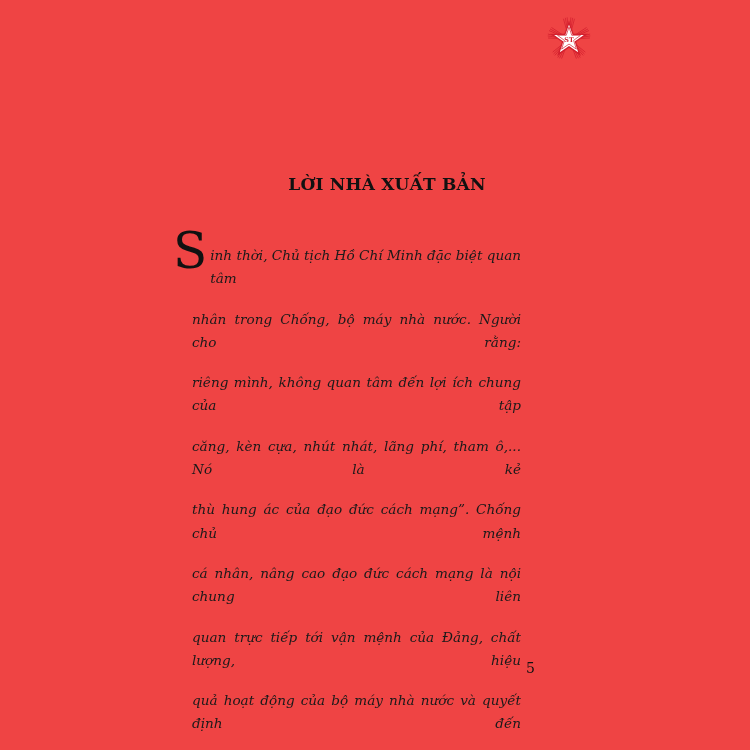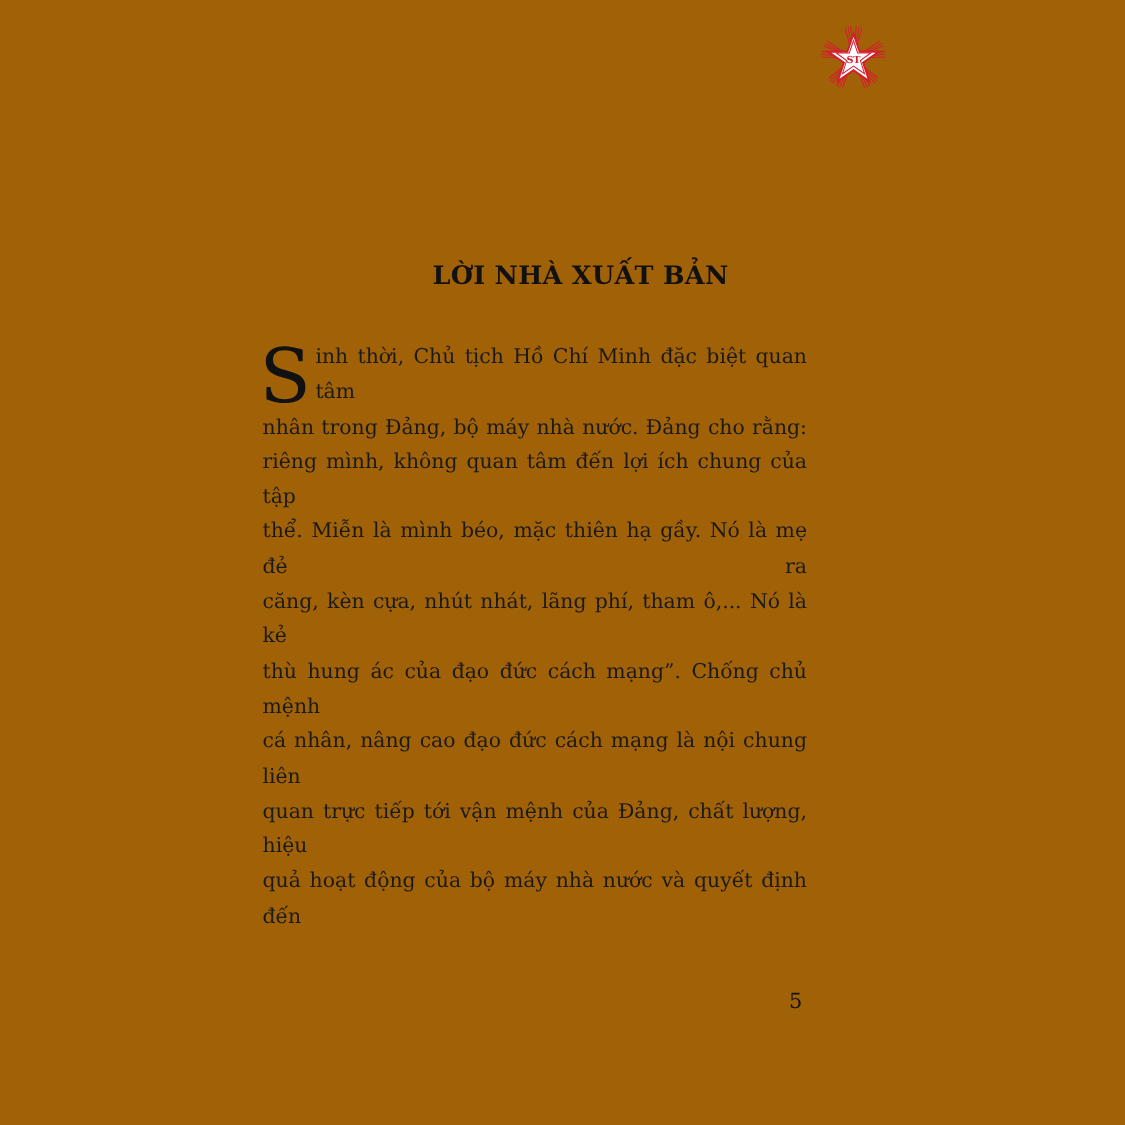--- a/index.html
+++ b/index.html
@@ -1,37 +1,37 @@
 <!DOCTYPE html>
 <html><head>
 <meta charset="utf-8">
 <style>
   html, body { margin: 0; padding: 0; background: #ffffff; }
   body { width: 750px; height: 750px; position: relative; overflow: hidden; }
   .page {
-    position: absolute; left: 0; top: 0; width: 750px; height: 750px; background: #a16207;
+    position: absolute; left: 0; top: 0; width: 750px; height: 750px; background: #ef4444;
   }
   .logo {
     position: absolute; left: 546px; top: 16px; width: 46px; height: 46px;
   }
   .title {
     position: absolute; left: 0; width: 750px; top: 174px;
     text-align: center;
     font-family: "DejaVu Serif", serif;
     font-weight: bold; font-size: 17px; color: #111;
     letter-spacing: 0.2px;
     padding-left: 12px;
   }
   .body-text {
     position: absolute; left: 175px; top: 227px; width: 363px;
     font-family: "DejaVu Serif", serif;
     font-size: 13.6px; line-height: 23.3px; color: #1a1a1a;
     text-align: justify;
   }
-  .body-text p { margin: 0; text-align: justify; text-align-last: justify; }
+  .body-text p { margin: 17px; text-align: justify; text-align-last: justify; font-style: italic; }
   .dropcap {
     float: left; font-family: "DejaVu Serif", serif;
     font-size: 50px; line-height: 42px; height: 42px;
     margin: 3px 3px 0 -2px; color: #111;
   }
   .page-number {
     position: absolute; left: 526px; top: 660px;
     font-family: "DejaVu Serif", serif; font-size: 14px; color: #111;
   }
 </style>
@@ -59,23 +59,22 @@
     <polygon points="50,14 59,40 87,40 64,56 73,83 50,67 27,83 36,56 13,40 41,40" fill="#ffffff" stroke="#d4202e" stroke-width="3"></polygon>
     <polygon points="50,24 56,42 75,42 60,53 66,72 50,61 34,72 40,53 25,42 44,42" fill="#ffffff" stroke="#d4202e" stroke-width="1.5"></polygon>
     <text x="50" y="57" text-anchor="middle" font-family="DejaVu Serif, serif" font-size="14" font-weight="bold" fill="#d4202e">ST</text>
   </svg>
 
   <div class="title">LỜI NHÀ XUẤT BẢN</div>
 
   <div class="body-text">
     <span class="dropcap">S</span>
     <p>inh thời, Chủ tịch Hồ Chí Minh đặc biệt quan tâm</p>
-    <p>nhân trong Đảng, bộ máy nhà nước. Đảng cho rằng:</p>
+    <p>nhân trong Chống, bộ máy nhà nước. Người cho rằng:</p>
     <p>riêng mình, không quan tâm đến lợi ích chung của tập</p>
-    <p>thể. Miễn là mình béo, mặc thiên hạ gầy. Nó là mẹ đẻ ra</p>
     <p>căng, kèn cựa, nhút nhát, lãng phí, tham ô,... Nó là kẻ</p>
     <p>thù hung ác của đạo đức cách mạng”. Chống chủ mệnh</p>
     <p>cá nhân, nâng cao đạo đức cách mạng là nội chung liên</p>
     <p>quan trực tiếp tới vận mệnh của Đảng, chất lượng, hiệu</p>
     <p>quả hoạt động của bộ máy nhà nước và quyết định đến</p>
 
   </div>
 
   <div class="page-number">5</div>
 </div>

